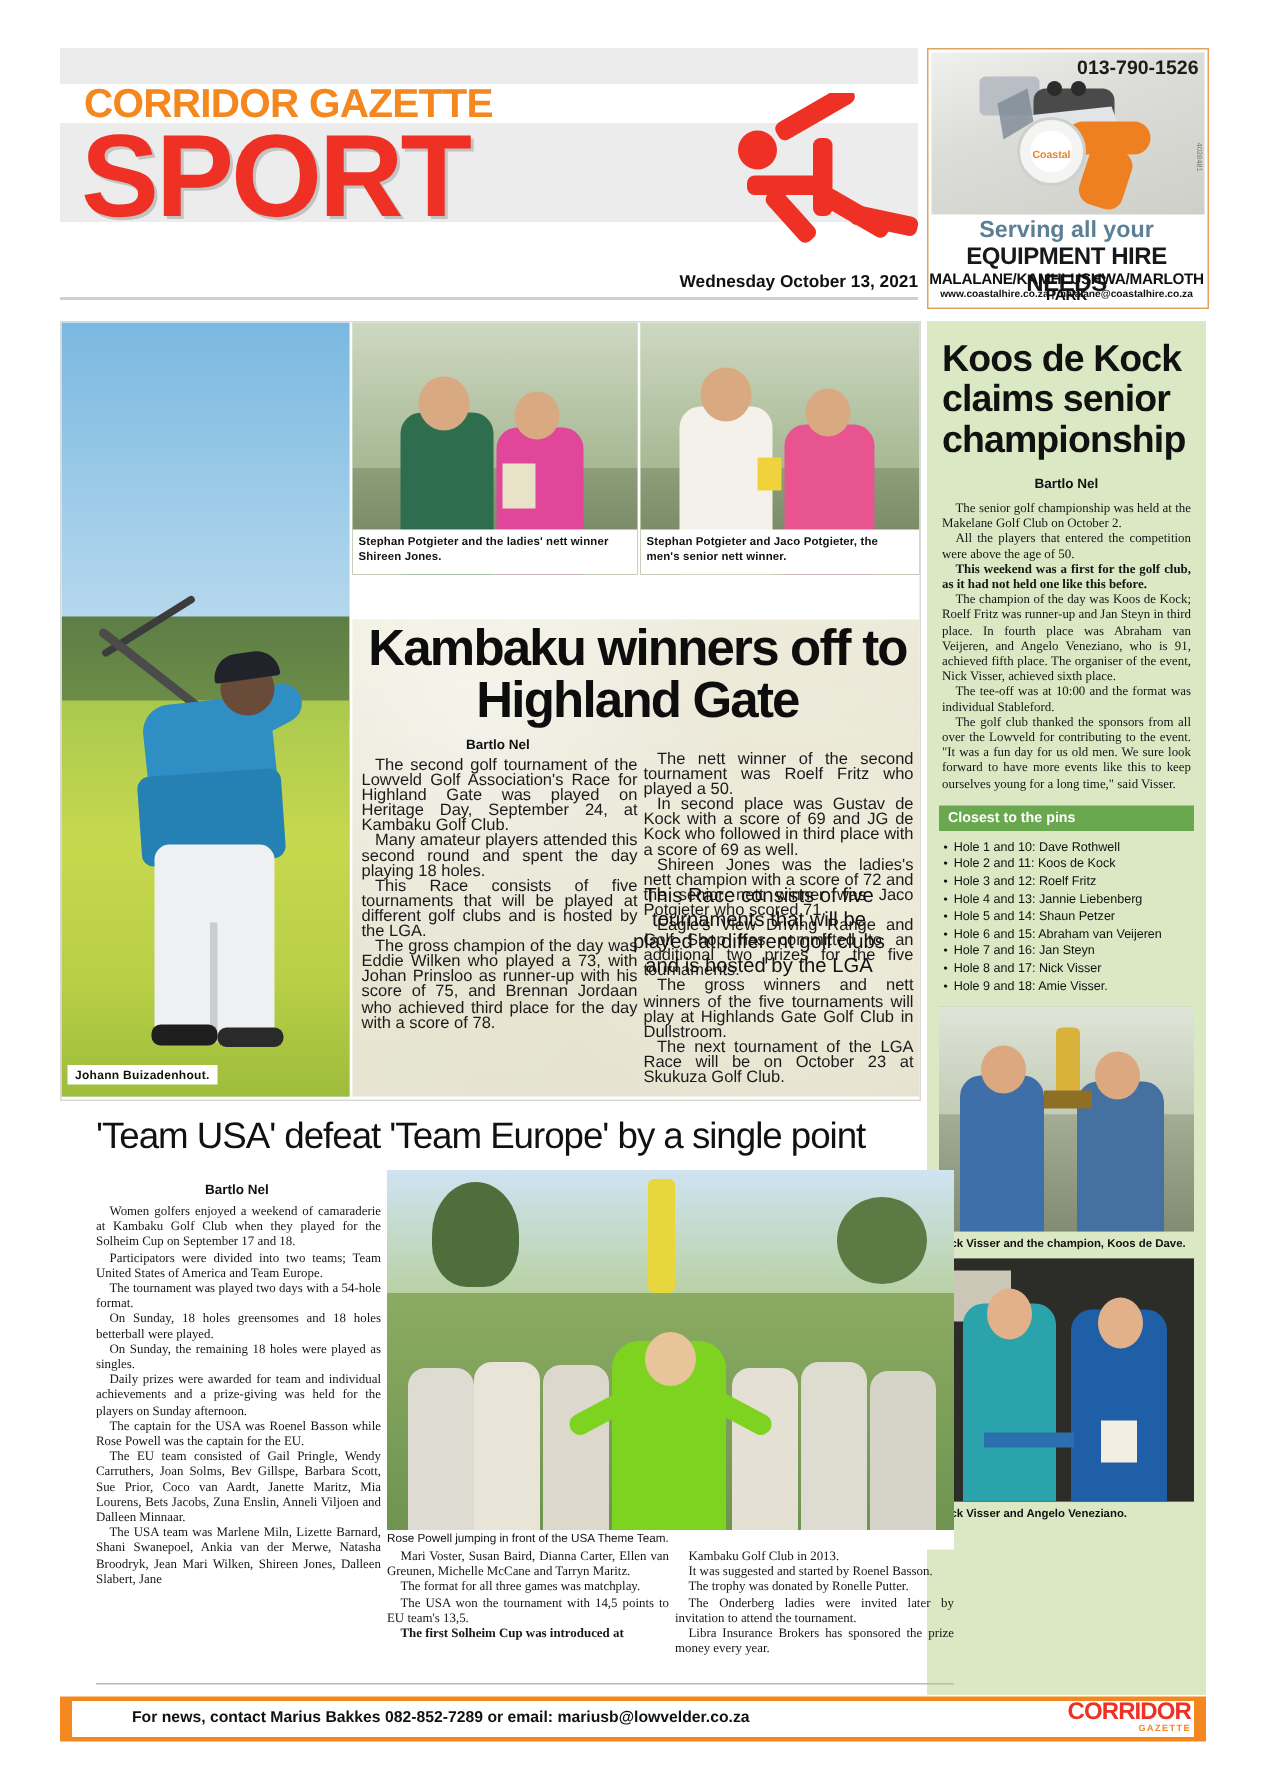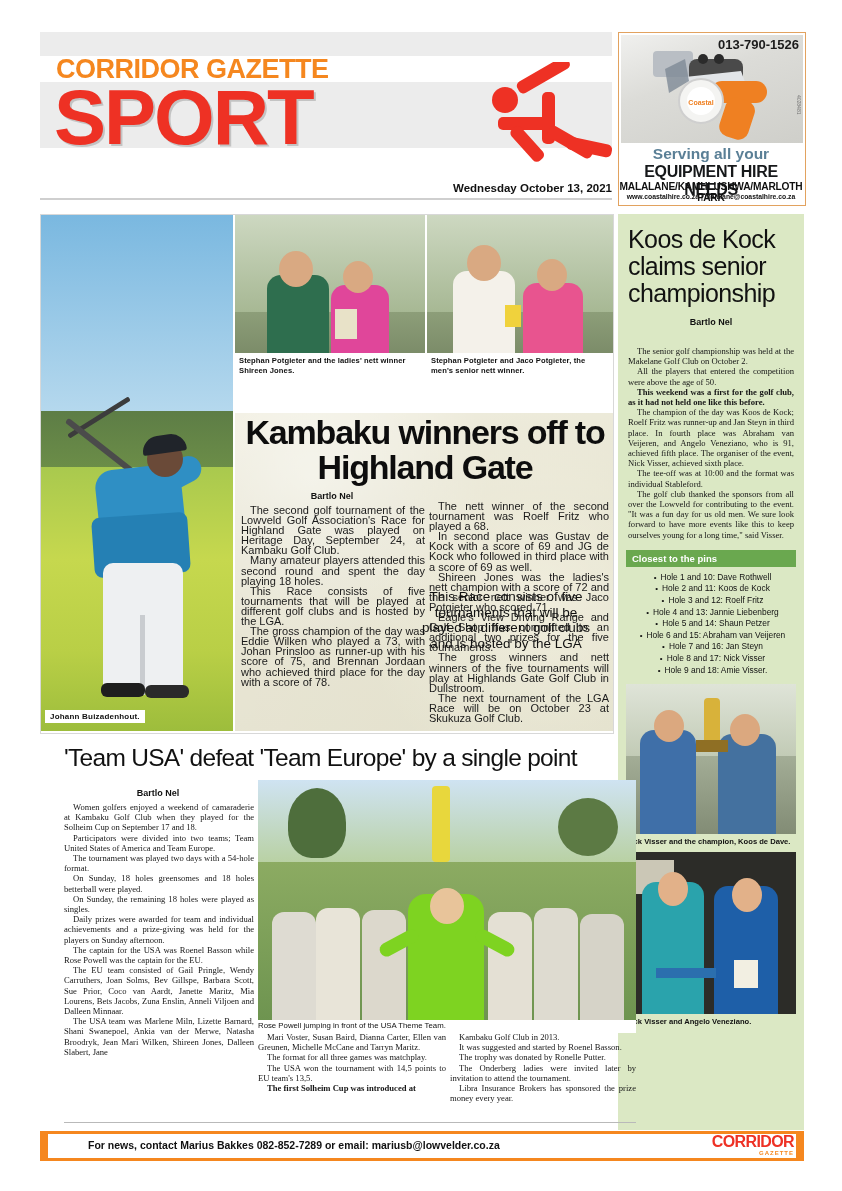--- a/index.html
+++ b/index.html
@@ -98,32 +98,32 @@
      font-family:"Liberation Sans",sans-serif;font-weight:bold;font-size:9px;color:#111;}
   .col-l{position:absolute;left:6px;top:92px;width:184px;}
   .col-r{position:absolute;left:194px;top:88px;width:180px;}
   .col-l p,.col-r p{margin:0 0 0 0;font-family:Liberation Sans, sans-serif;font-size:11px;
      line-height:10.1px;color:#1a1a1a;text-indent:9px;text-align:justify;}
   .pullquote{position:absolute;left:182px;top:176px;width:178px;text-align:center;
      font-family:"Liberation Sans",sans-serif;font-size:13.5px;line-height:15.5px;color:#111;z-index:8;}
 
   
   .greencol{position:absolute;left:618px;top:214px;width:186px;height:916px;background:#dbe8c4;}
-  h2.greenhead{margin:0;padding:12px 10px 0 10px;font-family:"Liberation Sans",sans-serif;font-weight:normal;
+  h2.greenhead{margin:0;padding:12px 10px 0 10px;font-family:"Liberation Sans",sans-serif;font-weight:bold;
      font-size:25px;line-height:27px;color:#111;letter-spacing:-.6px;}
   .greenby{text-align:center;font-family:"Liberation Sans",sans-serif;font-weight:bold;font-size:9px;
      color:#111;margin-top:10px;}
-  .greenbody{padding:6px 10px 0 10px;margin-top:13px;}
+  .greenbody{padding:6px 10px 0 10px;}
   .greenbody p{margin:0;font-family:"Liberation Serif",serif;font-size:8.6px;line-height:10.2px;
      color:#151515;text-indent:9px;text-align:justify;}
   .pinbox{margin:10px 8px 0 8px;}
   .pinhead{background:#6aa84f;color:#fff;font-family:"Liberation Sans",sans-serif;font-weight:bold;
      font-size:9.5px;padding:3px 6px;}
   .pinlist{list-style:none;margin:5px 0 0 0;padding:0 0 0 3px;}
-  .pinlist li{font-family:"Liberation Sans",sans-serif;font-size:8.4px;line-height:11.6px;color:#111;text-align:center;}
+  .pinlist li{font-family:"Liberation Sans",sans-serif;font-size:8.4px;line-height:11.6px;color:#111;}
   .pinlist li::before{content:"\2022";color:#111;margin-right:4px;font-size:8px;}
 
   .gphoto{margin:8px 8px 0 8px;height:150px;position:relative;overflow:hidden;
      background:linear-gradient(to bottom,#bfc8b8,#8d9a86);}
   .gphoto2{margin:6px 8px 0 8px;height:162px;position:relative;overflow:hidden;
      background:linear-gradient(to bottom,#3a3a34,#262622);}
   .gcap{font-family:"Liberation Sans",sans-serif;font-weight:bold;font-size:7.6px;color:#111;
      padding:3px 8px 0 8px;}
 
   
@@ -253,21 +253,21 @@
       <div class="byline" style="left:6px;">Bartlo Nel</div>
 
       <div class="col-l">
         <p>The second golf tournament of the Lowveld Golf Association's Race for Highland Gate was played on Heritage Day, September 24, at Kambaku Golf Club.</p>
         <p>Many amateur players attended this second round and spent the day playing 18 holes.</p>
         <p>This Race consists of five tournaments that will be played at different golf clubs and is hosted by the LGA.</p>
         <p>The gross champion of the day was Eddie Wilken who played a 73, with Johan Prinsloo as runner-up with his score of 75, and Brennan Jordaan who achieved third place for the day with a score of 78.</p>
       </div>
 
       <div class="col-r">
-        <p>The nett winner of the second tournament was Roelf Fritz who played a 68.</p>
+        <p>The nett winner of the second tournament was Roelf Fritz who played a 50.</p>
         <p>In second place was Gustav de Kock with a score of 69 and JG de Kock who followed in third place with a score of 69 as well.</p>
         <p>Shireen Jones was the ladies's nett champion with a score of 72 and the senior nett winner was Jaco Potgieter who scored 71.</p>
         <p>Eagle's View Driving Range and Golf Shop has committed to an additional two prizes for the five tournaments.</p>
         <p>The gross winners and nett winners of the five tournaments will play at Highlands Gate Golf Club in Dullstroom.</p>
         <p>The next tournament of the LGA Race will be on October 23 at Skukuza Golf Club.</p>
       </div>
 
       <div class="pullquote">This Race consists of five tournaments that will be played at different golf clubs and is hosted by the LGA</div>
     </div>
   </div>

